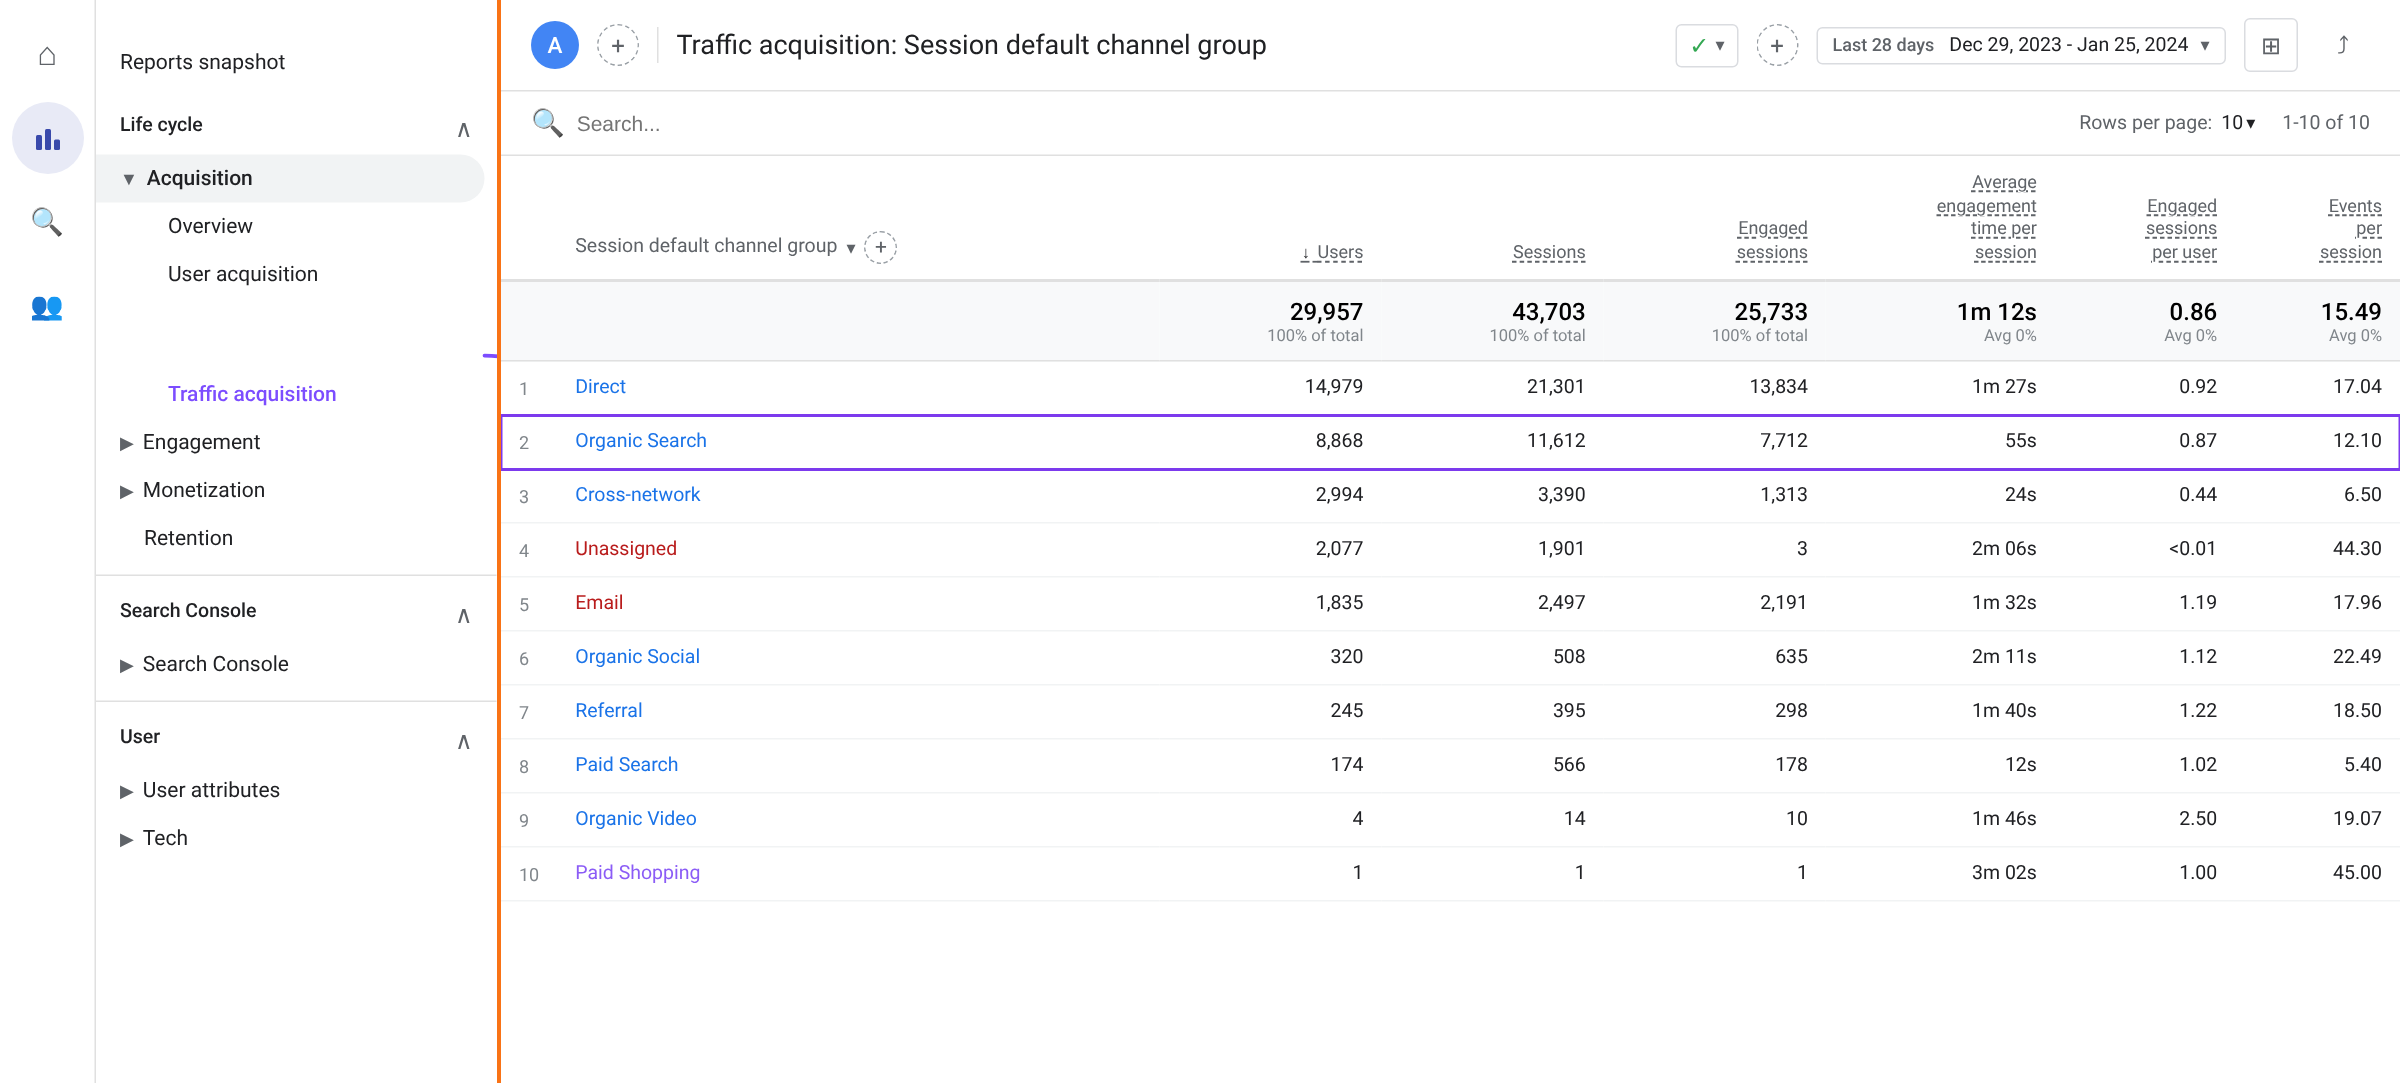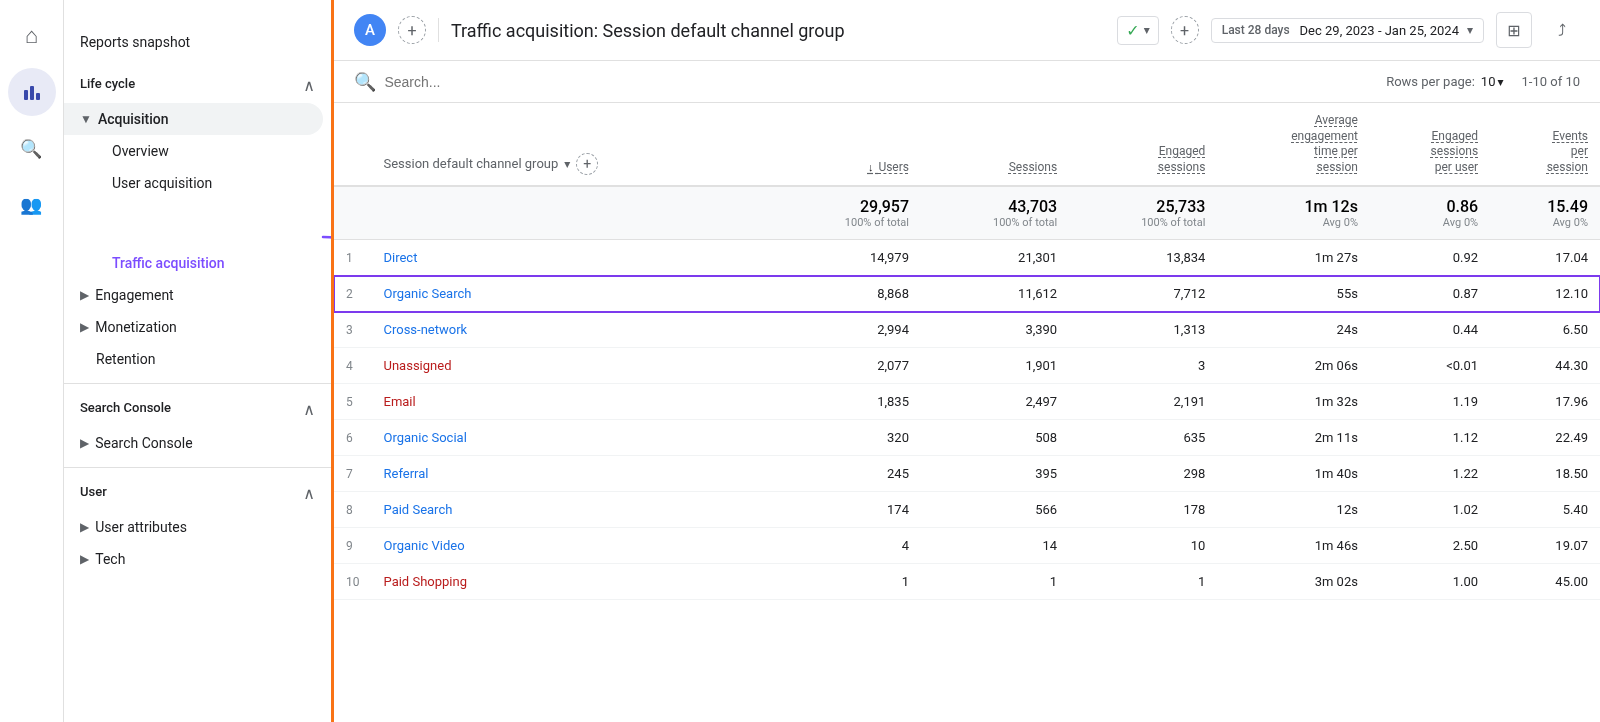--- a/index.html
+++ b/index.html
@@ -518,21 +518,21 @@
     <td class="left channel-name" style="color:#1a73e8;">Organic Video</td>
     <td class="num">4</td>
     <td class="num">14</td>
     <td class="num">10</td>
     <td class="num">1m 46s</td>
     <td class="num">2.50</td>
     <td class="num">19.07</td>
   </tr>
           <tr>
     <td class="row-num left" style="color:#80868b; font-size:12px;">10</td>
-    <td class="left channel-name" style="color:#b91c1c;">Paid Shopping</td>
+    <td class="left channel-name" style="color:#8b5cf6;">Paid Shopping</td>
     <td class="num">1</td>
     <td class="num">1</td>
     <td class="num">1</td>
     <td class="num">3m 02s</td>
     <td class="num">1.00</td>
     <td class="num">45.00</td>
   </tr>
         </tbody>
     </table>
   </div>

